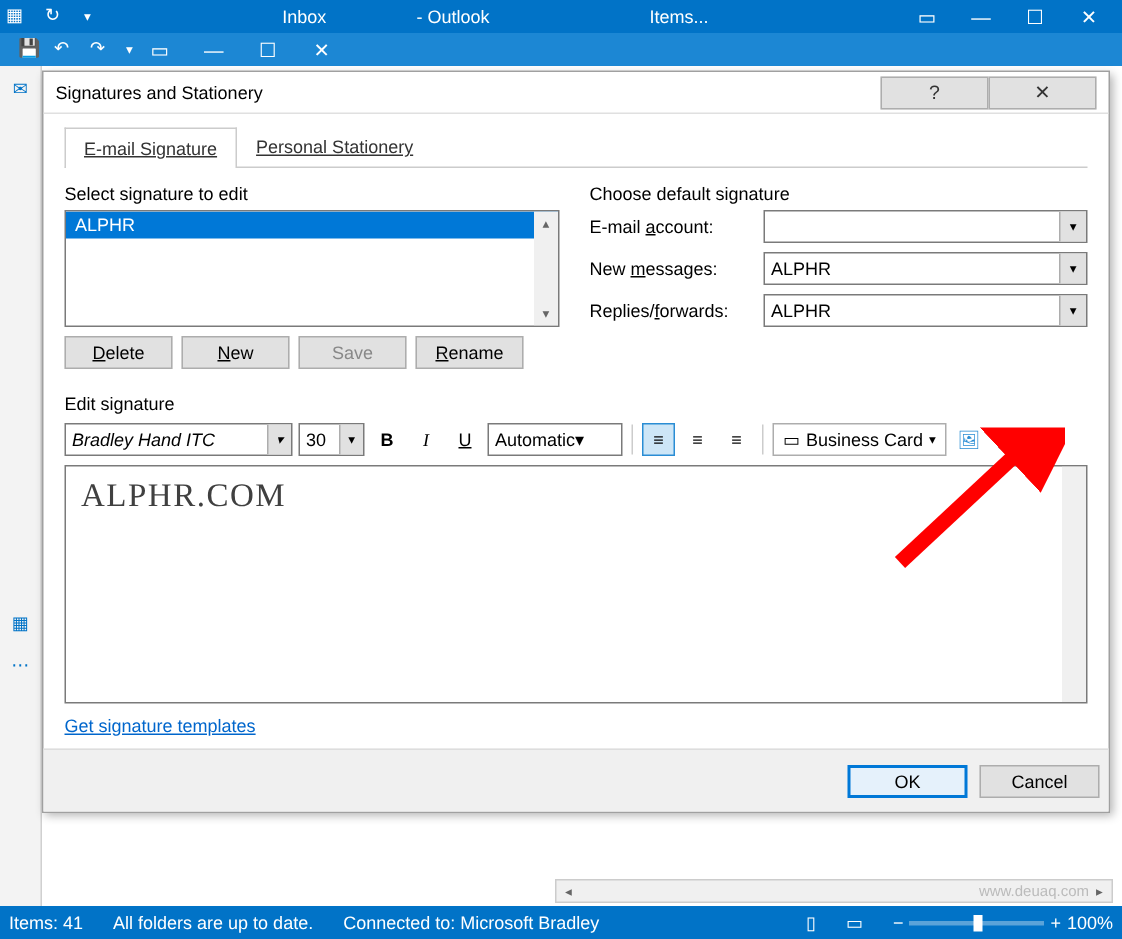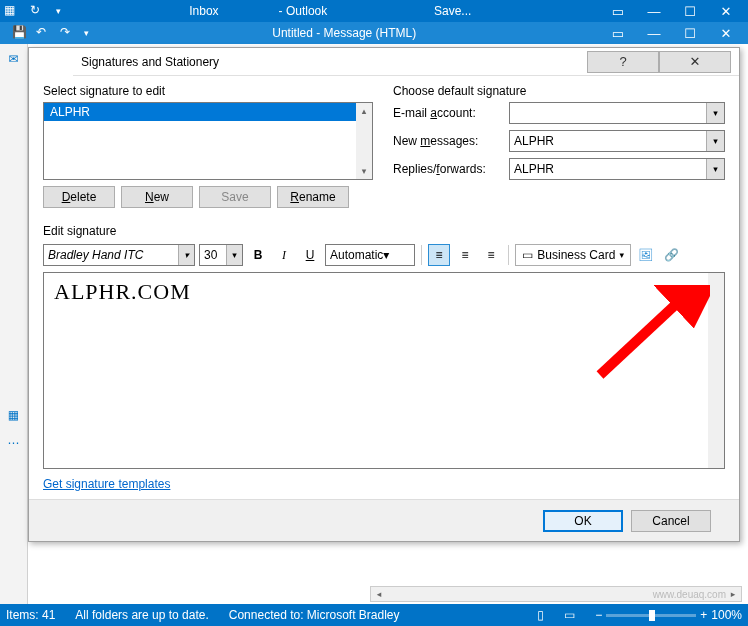--- a/index.html
+++ b/index.html
@@ -14,21 +14,21 @@
 .smicon { width: 16px; height: 16px; display: inline-block; }
 
 
 .titlebar-msg { height: 22px; background: #1c87d4; color: #fff; display: flex; align-items: center; padding: 0 4px; }
 .titlebar-msg .left { display: flex; gap: 8px; align-items: center; margin-left: 8px; }
 .titlebar-msg .center { flex: 1; text-align: center; }
 .titlebar-msg .right { display: flex; }
 
 
 .dialog { position: absolute; left: 28px; top: 47px; width: 712px; height: 495px; background: #fff; border: 1px solid #a0a0a0; box-shadow: 2px 2px 6px rgba(0,0,0,0.3); display: flex; flex-direction: column; }
-.dlg-title { height: 28px; display: flex; align-items: center; padding: 0 8px; border-bottom: 1px solid #e0e0e0; margin-left: 44px; }
+.dlg-title { height: 28px; display: flex; align-items: center; padding: 0 8px; border-bottom: 1px solid #e0e0e0; }
 .dlg-title .t { flex: 1; font-size: 12px; }
 .dlg-title .btn { width: 28px; height: 22px; display: inline-flex; align-items: center; justify-content: center; font-size: 13px; color: #333; }
 .dlg-body { padding: 8px 14px 8px 14px; flex: 1; display: flex; flex-direction: column; }
 
 .tabs { display: flex; border-bottom: 1px solid #ccc; margin-bottom: 10px; }
 .tab { padding: 6px 12px; border: 1px solid transparent; border-bottom: none; color: #333; }
 .tab.active { border-color: #ccc; background: #fff; position: relative; top: 1px; }
 .tab .u { text-decoration: underline; }
 
 .row { display: flex; gap: 20px; }
@@ -62,27 +62,27 @@
 .tbtn { width: 22px; height: 22px; display: inline-flex; align-items: center; justify-content: center; border: 1px solid transparent; }
 .tbtn.sel { border-color: #2a8dd4; background: #cde6f7; }
 .tbtn b { font-weight: bold; }
 .tbtn i { font-style: italic; font-family: serif; }
 .tbtn u { text-decoration: underline; }
 .sep { width: 1px; height: 20px; background: #ccc; margin: 0 2px; }
 .colorbox { width: 90px; height: 22px; border: 1px solid #7a7a7a; display: flex; align-items: center; padding: 0 4px; position: relative; }
 .bizcard { height: 22px; padding: 0 6px; border: 1px solid #adadad; background: #fff; display: inline-flex; align-items: center; gap: 4px; }
 
 .editor { flex: 1; border: 1px solid #7a7a7a; background: #fff; margin-top: 4px; padding: 6px 10px; position: relative; overflow: hidden; }
-.editor .txt { font-family: "Bradley Hand", "Segoe Script", cursive; font-size: 22px; letter-spacing: 1px; color: #000000; }
+.editor .txt { font-family: "Bradley Hand", "Segoe Script", cursive; font-size: 22px; letter-spacing: 1px; color: #404040; }
 .editor .sb { position: absolute; right: 0; top: 0; bottom: 0; width: 16px; background: #f0f0f0; }
 
 .link { color: #0066cc; margin-top: 8px; cursor: pointer; }
 .link .u { text-decoration: underline; }
 
-.dlg-footer { height: 42px; border-top: 1px solid #ddd; display: flex; justify-content: flex-end; align-items: center; gap: 8px; padding: 0 28px; background: #f0f0f0; }
+.dlg-footer { height: 42px; border-top: 1px solid #ddd; display: flex; justify-content: flex-end; align-items: center; gap: 8px; padding: 0 6px; background: #f0f0f0; }
 .dlg-footer .btn.ok { border: 2px solid #0078d7; background: #e5f1fb; min-width: 80px; }
 .dlg-footer .btn { min-width: 80px; }
 
 
 .arrow-overlay { position: absolute; left: 580px; top: 285px; pointer-events: none; }
 
 
 .statusbar { position: absolute; bottom: 0; left: 0; right: 0; height: 22px; background: #0173c7; color: #fff; display: flex; align-items: center; font-size: 11px; padding: 0 6px; gap: 20px; }
 .statusbar .spacer { flex: 1; }
 .statusbar .zoom { display: flex; align-items: center; gap: 4px; }
@@ -107,38 +107,37 @@
   <div class="left">
     <span class="smicon">▦</span>
     <span class="smicon">↻</span>
     <span style="font-size:9px">▾</span>
   </div>
   <div class="center">
     <span>Inbox</span>
     <span style="opacity:.7">&nbsp;&nbsp;&nbsp;&nbsp;&nbsp;&nbsp;&nbsp;&nbsp;&nbsp;&nbsp;&nbsp;&nbsp;&nbsp;&nbsp;&nbsp;&nbsp;</span>
     <span>- Outlook</span>
     <span style="display:inline-block; width:100px"></span>
-    <span>Save...</span>
+    <span>Items...</span>
   </div>
   <div class="right">
     <span class="winbtn">▭</span>
     <span class="winbtn">—</span>
     <span class="winbtn">☐</span>
     <span class="winbtn close">✕</span>
   </div>
 </div>
 
 <div class="titlebar-msg">
   <div class="left">
     <span class="smicon">💾</span>
     <span class="smicon">↶</span>
     <span class="smicon">↷</span>
     <span style="font-size:9px">▾</span>
   </div>
-  <div class="center">Untitled  -  Message (HTML)</div>
   <div class="right">
     <span class="winbtn">▭</span>
     <span class="winbtn">—</span>
     <span class="winbtn">☐</span>
     <span class="winbtn close">✕</span>
   </div>
 </div>
 
 <div class="leftstrip">
   <div class="ic">✉</div>
@@ -147,20 +146,24 @@
   <div class="ic">⋯</div>
 </div>
 
 <div class="dialog">
   <div class="dlg-title">
     <span class="t">Signatures and Stationery</span>
     <span class="btn">?</span>
     <span class="btn">✕</span>
   </div>
   <div class="dlg-body">
+    <div class="tabs">
+      <div class="tab active"><span class="u">E-mail Signature</span></div>
+      <div class="tab"><span class="u">Personal Stationery</span></div>
+    </div>
 
     <div class="row">
       <div class="col-left">
         <div class="section-label">Sele<span class="u">c</span>t signature to edit</div>
         <div class="siglist">
           <div class="item sel">ALPHR</div>
           <div class="sb">
               <div>▴</div>
               <div class="track"></div>
               <div>▾</div>

